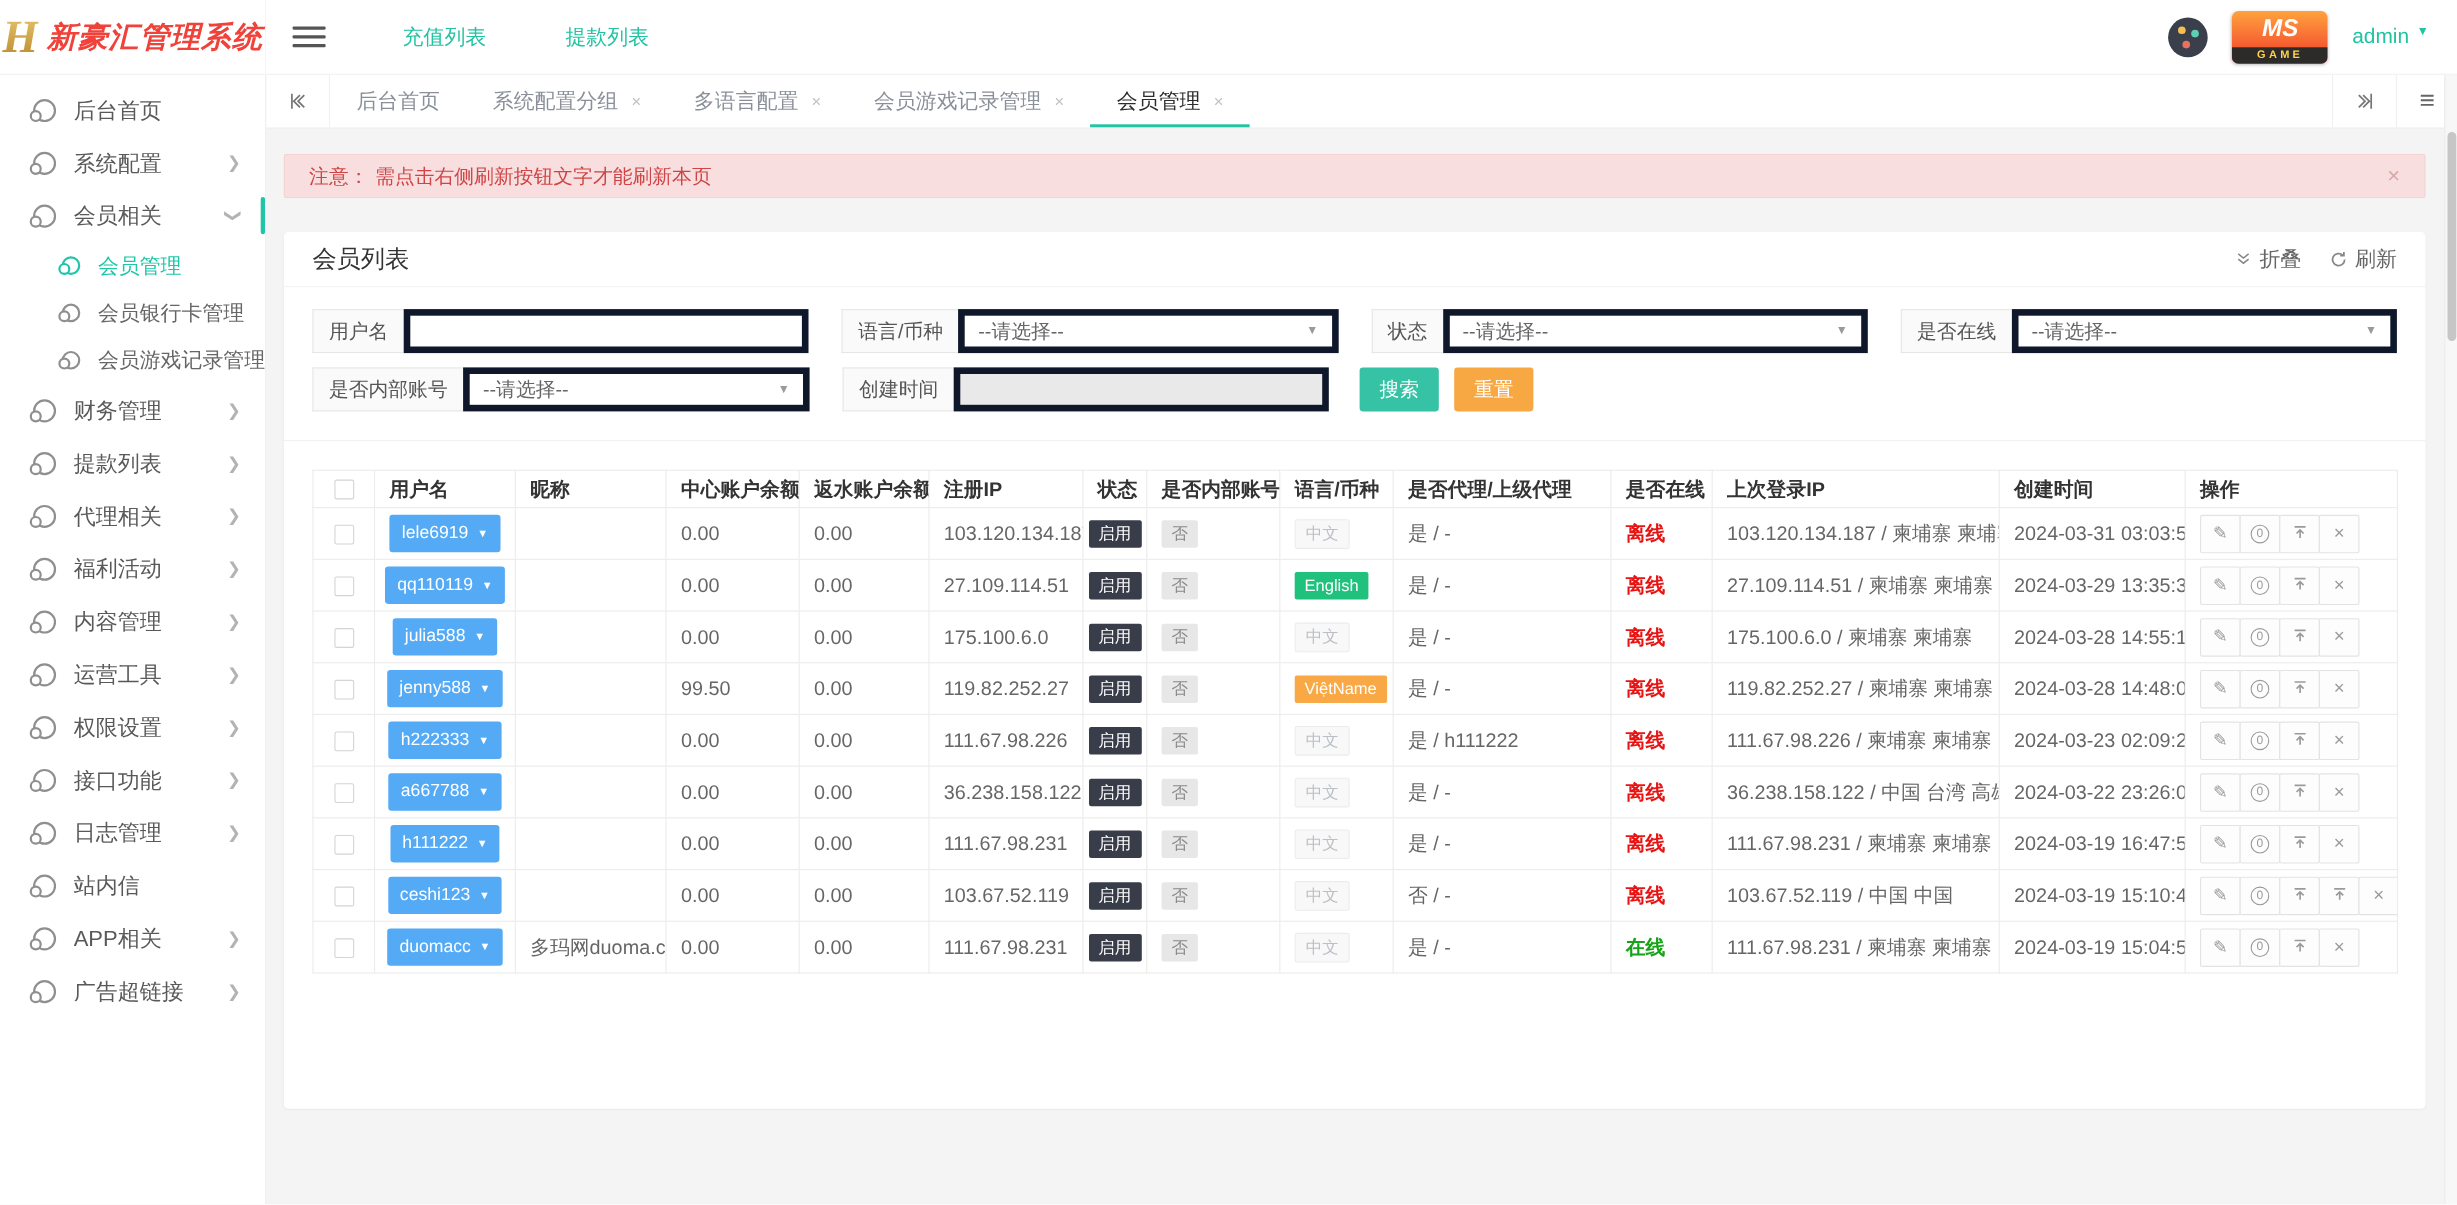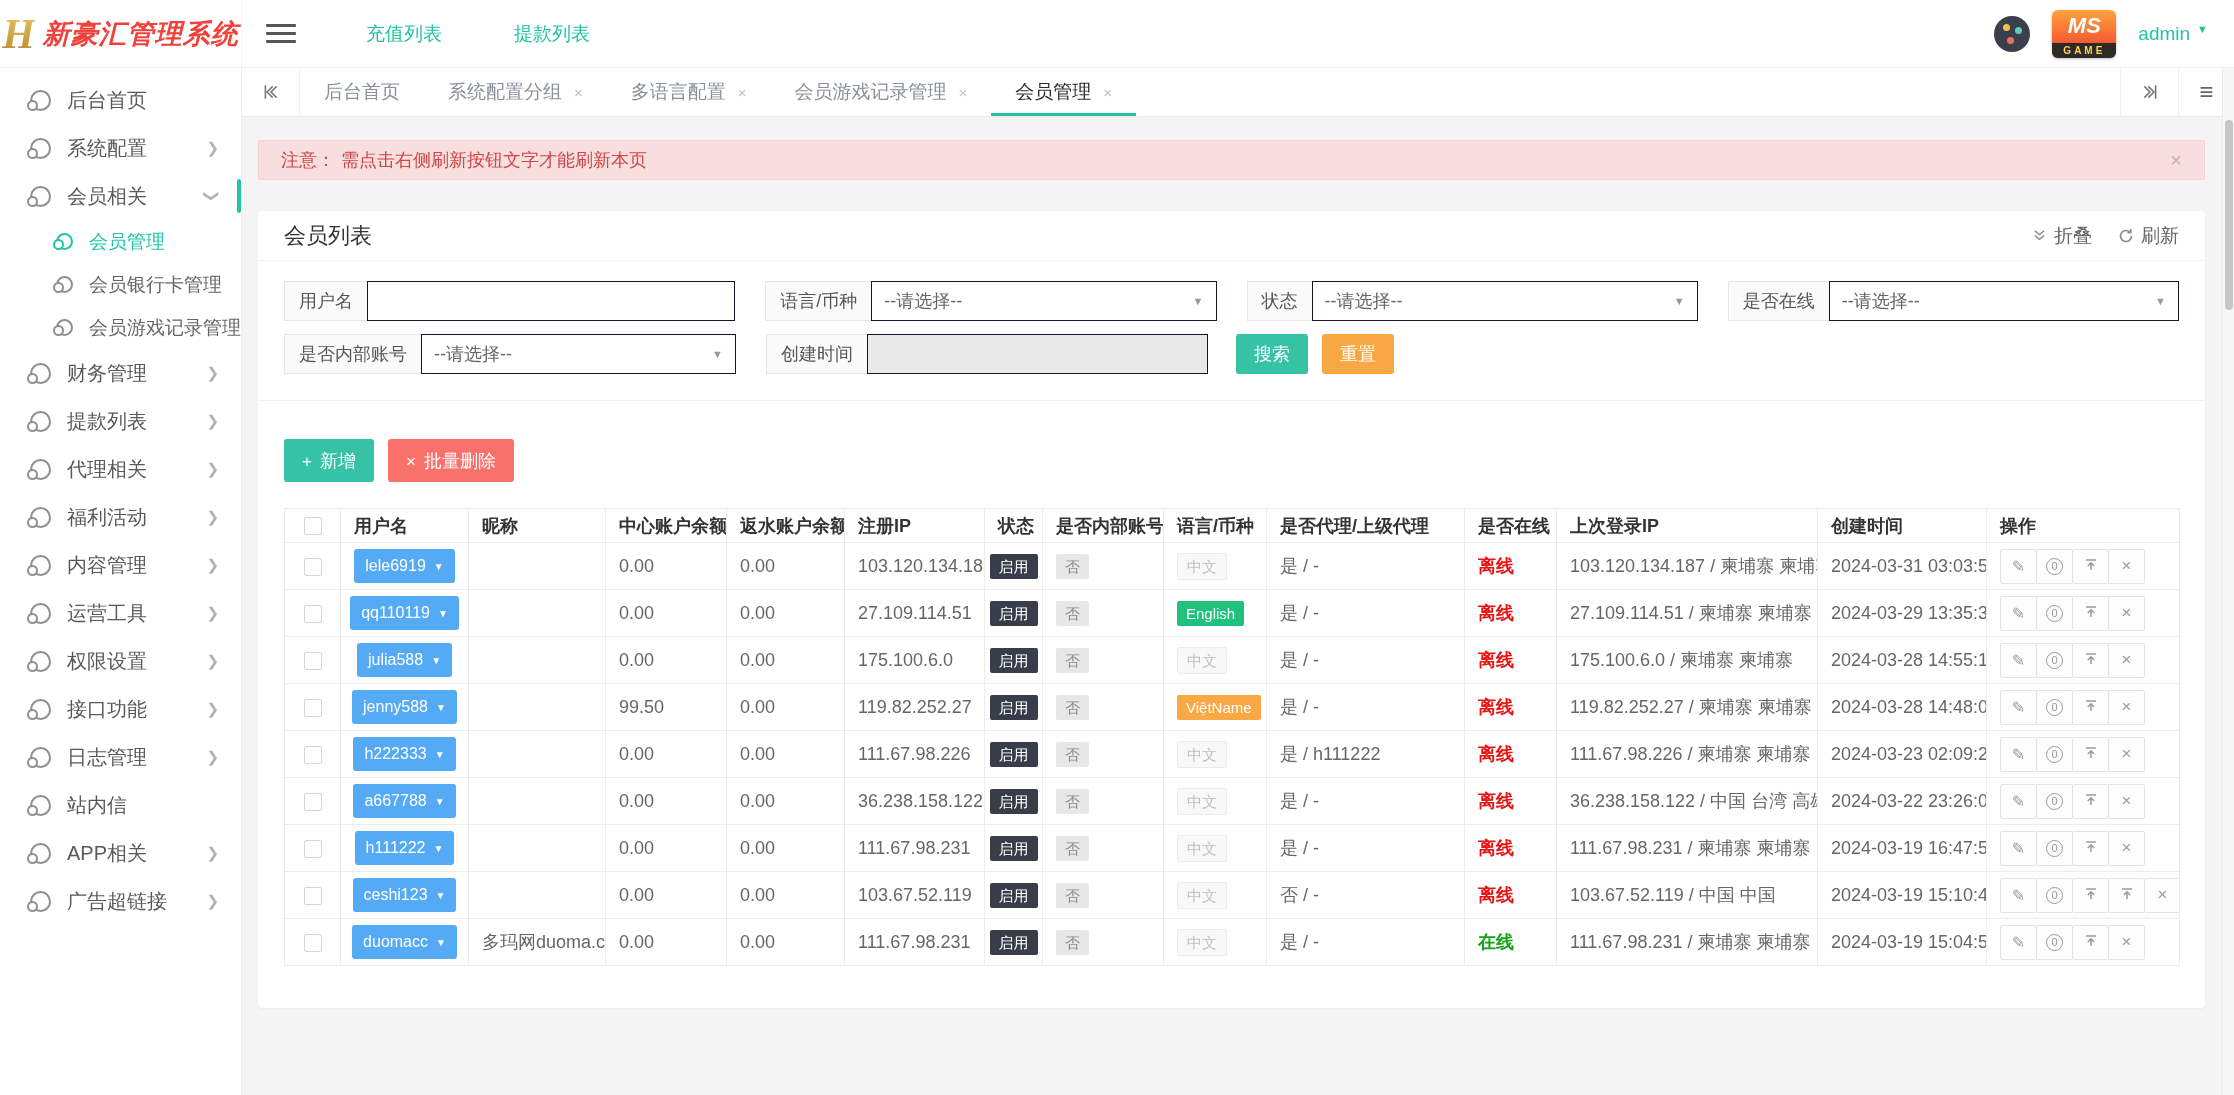--- a/index.html
+++ b/index.html
@@ -12,21 +12,21 @@
   .logo-area { width:242px; height:100%; display:flex; align-items:center; justify-content:center; gap:8px; border-right:1px solid #f5f5f5; }
   .logo-badge { font-family:"Liberation Serif","DejaVu Serif",serif; font-size:42px; font-weight:700; font-style:italic; background:linear-gradient(180deg,#e7c36a,#b98a2f); -webkit-background-clip:text; background-clip:text; color:transparent; line-height:1; }
   .logo-title { color:#f0413a; font-size:27px; font-weight:800; font-style:italic; letter-spacing:1px; white-space:nowrap; }
   .hamburger { margin-left:24px; width:30px; cursor:pointer; }
   .hamburger i { display:block; height:3px; background:#555; margin:5px 0; border-radius:1px; }
   .top-nav { display:flex; gap:38px; margin-left:36px; }
   .top-nav .nav-link { color:#21c3a2; font-size:19px; cursor:pointer;margin-left:34px; }
   .header-right { margin-left:auto; display:flex; align-items:center; gap:22px; padding-right:26px; }
   .palette-icon { width:36px; height:36px; border-radius:50%; background:#3a3f4b; position:relative; cursor:pointer; }
   .palette-icon::before { content:""; position:absolute; width:7px; height:7px; border-radius:50%; background:#f6c050; left:9px; top:8px; box-shadow:12px 3px 0 #5ad0b4, 4px 13px 0 #e8705f; }
-  .brand-logo { width:64px; height:48px; border-radius:6px; overflow:hidden; background:linear-gradient(180deg,#ffa23e,#f03a2a); display:flex; flex-direction:column; box-shadow:0 1px 3px rgba(0,0,0,.25); }
+  .brand-logo { width:87px; height:48px; border-radius:6px; overflow:hidden; background:linear-gradient(180deg,#ffa23e,#f03a2a); display:flex; flex-direction:column; box-shadow:0 1px 3px rgba(0,0,0,.25); }
   .brand-top { flex:1; color:#fff; font-size:22px; font-weight:800; font-style:italic; display:flex; align-items:center; justify-content:center; }
   .brand-bottom { height:15px; background:#2d2a2a; color:#ffd24a; font-size:10px; font-weight:700; letter-spacing:3px; display:flex; align-items:center; justify-content:center; }
   .admin-chip { color:#21c3a2; font-size:19px; display:flex; align-items:flex-start; gap:7px; cursor:pointer; }
   .caret-down { font-size:11px; color:#21c3a2; }
 
   
   .sidebar { position:absolute; top:68px; left:0; bottom:0; width:242px; background:#fff; border-right:1px solid #efefef; overflow:hidden; z-index:20; padding-top:8px; }
   .side-item { position:relative; height:48px; display:flex; align-items:center; padding-left:30px; color:#595959; font-size:20px; cursor:pointer; }
   .side-item .side-label { margin-left:16px; }
   .ring-icon { width:21px; height:21px; border:2px solid #8f8f8f; border-radius:50%; position:relative; flex:0 0 auto; }
@@ -62,21 +62,21 @@
   .panel-header { height:50px; display:flex; align-items:center; padding:0 26px; border-bottom:1px solid #f3f3f3; }
   .panel-title { font-size:22px; color:#333; }
   .panel-tools { margin-left:auto; display:flex; gap:26px; color:#666; font-size:19px; }
   .tool { display:flex; align-items:center; gap:7px; cursor:pointer;text-align:center; }
 
   .panel-body { padding:20px 26px 0 26px; }
   .filter-row { display:flex; margin-bottom:13px; }
   .fgroup { display:flex; width:452px; margin-right:30px; height:40px; }
   .fgroup.small { width:442px; }
   .flabel { background:#fafafa; border:1px solid #e6e6e6; border-right:none; display:flex; align-items:center; padding:0 14px; color:#555; font-size:18px; white-space:nowrap; }
-  .ffield { flex:1; border:1px solid #0f172a; background:#fff; display:flex; align-items:center; padding:4px 12px; color:#666; font-size:18px; cursor:pointer;justify-content:flex-end; }
+  .ffield { flex:1; border:6px solid #0f172a; background:#fff; display:flex; align-items:center; padding:4px 12px; color:#666; font-size:18px; cursor:pointer;justify-content:flex-end; }
   .ffield.disabled { background:#e9e9e9; cursor:default; }
   .ffield .sel-caret { margin-left:auto; color:#9a9a9a; font-size:11px; }
   .fbtns { display:flex; gap:14px; margin-left:28px; }
   .btn { border:none; border-radius:3px; color:#fff; font-size:18px; padding:0 18px; height:40px; cursor:pointer; font-family:inherit; }
   .btn-teal { background:#35c2a5; }
   .btn-orange { background:#f7a843; }
 
   .filter-sep { border-top:1px solid #f1f1f1; margin:26px -26px 0 -26px; }
   .tbl-toolbar { margin-top:38px; display:flex; gap:14px; }
   .btn-tall { height:43px; font-size:18px; }
@@ -340,24 +340,20 @@
               <span class="ffield disabled"></span>
             </div>
             <div class="fbtns">
               <button class="btn btn-teal">搜索</button>
               <button class="btn btn-orange">重置</button>
             </div>
           </div>
 
           <div class="filter-sep"></div>
 
-          <div class="tbl-toolbar">
-            <button class="btn btn-teal btn-tall"><span class="pfx">+</span><span>新增</span></button>
-            <button class="btn btn-red btn-tall"><span class="pfx">×</span><span>批量删除</span></button>
-          </div>
 
           <table class="grid">
             <colgroup>
               <col style="width:56px">
                 <col style="width:128px">
                 <col style="width:137px">
                 <col style="width:121px">
               <col style="width:118px">
                 <col style="width:140px">
                 <col style="width:58px">

